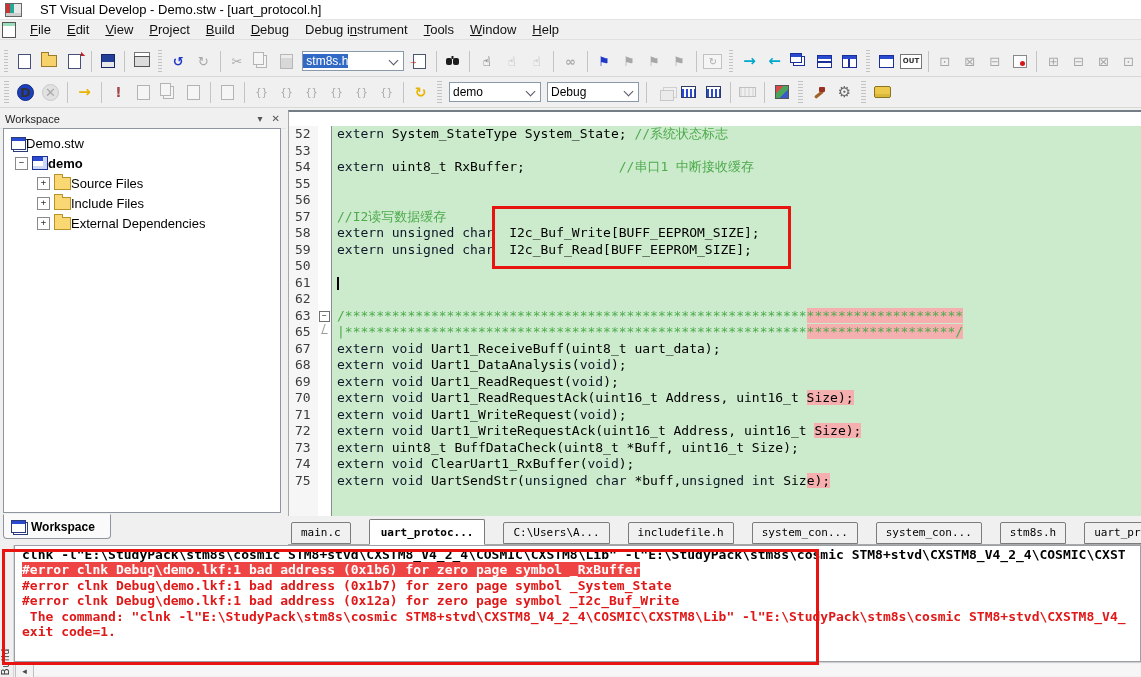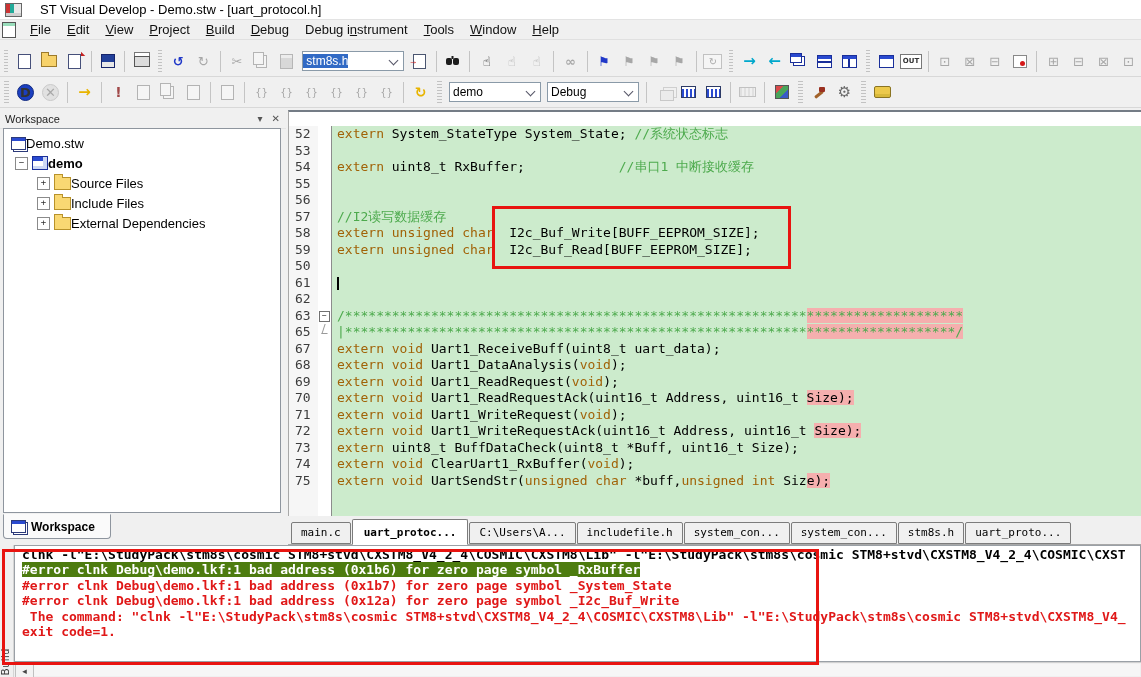--- a/index.html
+++ b/index.html
@@ -78,33 +78,33 @@
   #editor{position:absolute;left:288px;top:108px;width:853px;height:437px;background:#f0f0f0}
   .codewrap{position:absolute;left:0;top:2px;width:853px;height:406px;box-sizing:border-box;border-top:2px solid #747c86;border-left:1px solid #a8a8a8;background:#fff;display:flex;flex-direction:column;overflow:hidden;padding-top:14px}
   .lrow{display:flex;height:16.5px;flex:none;font:13px/16.5px "DejaVu Sans Mono",monospace;white-space:pre}
   .lrow.fill{flex:1;height:auto}
   .lnum{width:29px;flex:none;background:#f6f6f6;color:#3c3c3c;padding-left:6px;box-sizing:border-box}
   .lfold{width:13px;flex:none;background:#fff;position:relative}
   .foldbox{position:absolute;left:1px;top:3px;width:9px;height:9px;border:1px solid #707070;background:#fff;color:#333;font:8px/8px "DejaVu Sans Mono",monospace;text-align:center}
   .foldbar{position:absolute;left:5px;top:0;width:1px;height:100%;background:#9a9a9a}
   .foldend{position:absolute;left:5px;top:0;width:5px;height:9px;border-left:1px solid #9a9a9a;border-bottom:1px solid #9a9a9a;transform:skewX(-18deg)}
   .lcode{flex:1;background:#ccebcc;border-left:1px solid #8c8c8c;padding-left:5px;overflow:hidden}
-  .sg-kw{color:#a16207}.sg-pl{color:#000}.sg-com{color:#4daa4d}
+  .sg-kw{color:#0f172a}.sg-pl{color:#000}.sg-com{color:#4daa4d}
   .sg-pink{background:#f5afae;color:#000}.sg-compink{background:#f5afae;color:#4daa4d}
   .caret{display:inline-block;width:2px;height:13px;background:#000;vertical-align:middle;margin-right:-2px}
   .doctabs{position:absolute;left:0;top:410px;width:853px;height:27px;display:flex;align-items:flex-end;padding-left:3px;box-sizing:border-box;border-bottom:1px solid #a8a8a8;list-style:none;margin:0}
-  .dtab{font:11px "DejaVu Sans Mono",monospace;color:#000;background:#f0f0f0;border:1px solid #7c7c7c;border-radius:2px 2px 0 0;padding:3px 9px 4px;margin-right:1px;white-space:nowrap}
+  .dtab{font:11px "DejaVu Sans Mono",monospace;color:#000;background:#f0f0f0;border:1px solid #7c7c7c;border-radius:2px 2px 0 0;padding:3px 9px 4px;margin-right:18px;white-space:nowrap}
   .dtab.active{background:#fff;padding:6px 11px 5px;position:relative;z-index:2;margin-bottom:-1px;border-bottom-color:#fff;font-weight:bold}
   
   #outstrip{position:absolute;left:0;top:545px;width:14px;height:132px;background:#f0f0f0;border-right:1px solid #d5d5d5;box-sizing:border-box;z-index:4;overflow:hidden}
   #outstrip span{position:absolute;left:0;bottom:2px;writing-mode:vertical-rl;transform:rotate(180deg);font-size:10px;color:#333;letter-spacing:1px}
   #outarea{position:absolute;left:14px;top:545px;width:1127px;height:117px;background:#fff;border:1px solid #9aa0a6;box-sizing:border-box;overflow:hidden;padding:1px 0 0 7px}
   .oline{font:bold 13px/15.4px "DejaVu Sans Mono",monospace;color:#000;white-space:pre}
   .oerr{color:#e01818}
-  .oselspan{background:#4d7c0f;color:#fff}
+  .oselspan{background:#ef4444;color:#fff}
   
   .annobox{position:absolute;border:3px solid #e81410;background:transparent;pointer-events:none;z-index:40}
   #codebox{left:492px;top:206px;width:293px;height:57px}
   #outbox{left:2px;top:549px;width:811px;height:110px}
   
   #hscroll{position:absolute;left:14px;top:662px;width:1127px;height:15px;background:#f0f0f0;border-top:1px solid #d0d0d0;box-sizing:border-box}
   .sbtn{position:absolute;left:1px;top:1px;width:17px;height:12px;background:#f3f3f3;border:1px solid #c0c0c0;display:flex;align-items:center;justify-content:center;font-size:9px;color:#444;font-family:"DejaVu Sans",sans-serif}
   .strack{position:absolute;left:20px;top:1px;right:1px;height:12px;background:#f6f6f6}
 </style>
 </head>

